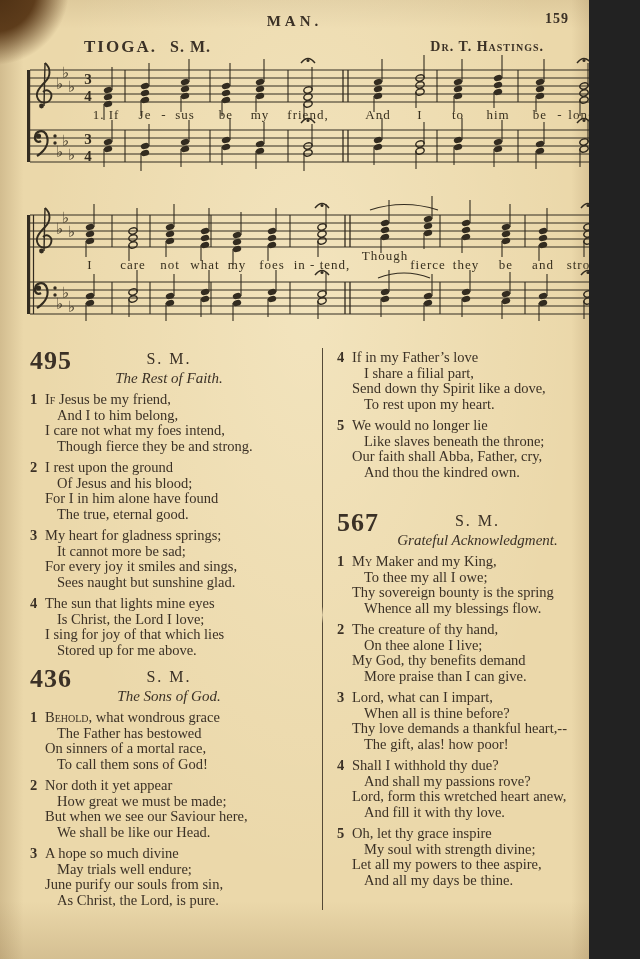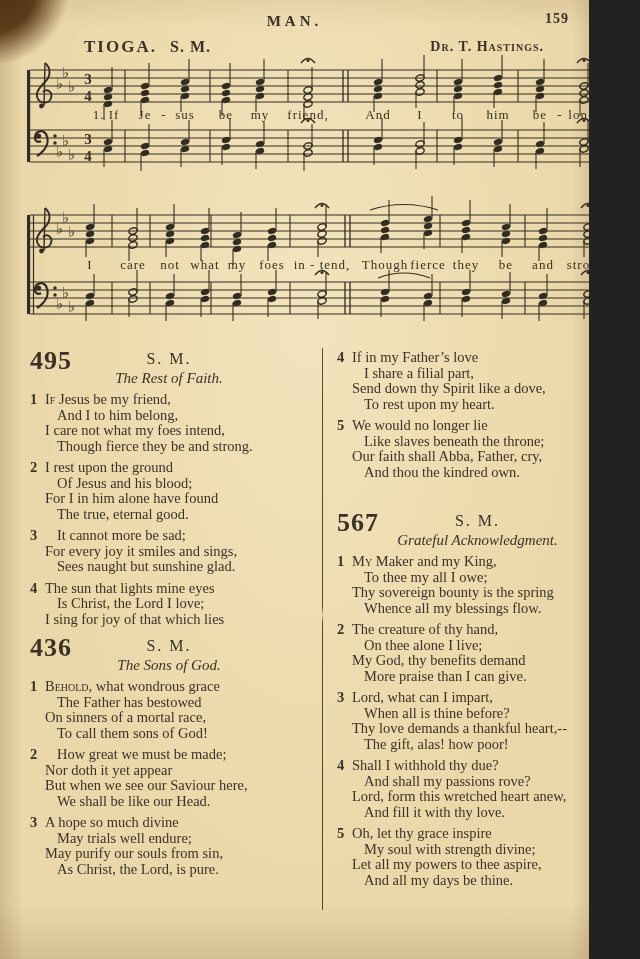--- a/index.html
+++ b/index.html
@@ -556,21 +556,21 @@
         <span class="lyric" style="left: 540px; top: 56px;">be</span>
         <span class="lyric" style="left: 560px; top: 56px;">-</span>
         <span class="lyric" style="left: 584px; top: 56px;">long,</span>
         <span class="lyric" style="left: 90px; top: 206px;">I</span>
         <span class="lyric" style="left: 133px; top: 206px;">care</span>
         <span class="lyric" style="left: 170px; top: 206px;">not</span>
         <span class="lyric" style="left: 205px; top: 206px;">what</span>
         <span class="lyric" style="left: 237px; top: 206px;">my</span>
         <span class="lyric" style="left: 272px; top: 206px;">foes</span>
         <span class="lyric" style="left: 322px; top: 206px;">in - tend,</span>
-        <span class="lyric" style="left: 385px; top: 206px;">Though</span>
+        <span class="lyric" style="left: 385px; top: 197px;">Though</span>
         <span class="lyric" style="left: 428px; top: 206px;">fierce</span>
         <span class="lyric" style="left: 466px; top: 206px;">they</span>
         <span class="lyric" style="left: 506px; top: 206px;">be</span>
         <span class="lyric" style="left: 543px; top: 206px;">and</span>
         <span class="lyric" style="left: 588px; top: 206px;">strong.</span>
       </div>
   </div>
 
   <div class="columns">
     <div class="column-divider"></div>
@@ -587,53 +587,55 @@
           </div>
           <div class="verse">
             <span class="verse-number">2</span>
             <div class="vline">I rest upon the ground</div>
             <div class="vline ind">Of Jesus and his blood;</div>
             <div class="vline">For I in him alone have found</div>
             <div class="vline ind">The true, eternal good.</div>
           </div>
           <div class="verse">
             <span class="verse-number">3</span>
+            <div class="vline">My heart for gladness springs;</div>
             <div class="vline ind">It cannot more be sad;</div>
             <div class="vline">For every joy it smiles and sings,</div>
             <div class="vline ind">Sees naught but sunshine glad.</div>
           </div>
           <div class="verse">
             <span class="verse-number">4</span>
             <div class="vline">The sun that lights mine eyes</div>
             <div class="vline ind">Is Christ, the Lord I love;</div>
             <div class="vline">I sing for joy of that which lies</div>
+            <div class="vline ind">Stored up for me above.</div>
           </div>
         </section>
         <section class="hymn-block">
           <div class="hymn-head"><span class="hymn-number">436</span><span class="hymn-meter">S. M.</span></div>
           <div class="hymn-title">The Sons of God.</div>
           <div class="verse">
             <span class="verse-number">1</span>
             <div class="vline"><span class="sc">Behold,</span> what wondrous grace</div>
             <div class="vline ind">The Father has bestowed</div>
             <div class="vline">On sinners of a mortal race,</div>
             <div class="vline ind">To call them sons of God!</div>
           </div>
           <div class="verse">
             <span class="verse-number">2</span>
+            <div class="vline">Nor doth it yet appear</div>
             <div class="vline ind">How great we must be made;</div>
-            <div class="vline">Nor doth it yet appear</div>
             <div class="vline">But when we see our Saviour here,</div>
             <div class="vline ind">We shall be like our Head.</div>
           </div>
           <div class="verse">
             <span class="verse-number">3</span>
             <div class="vline">A hope so much divine</div>
             <div class="vline ind">May trials well endure;</div>
-            <div class="vline">May purify our souls from sin,</div>
+            <div class="vline">June purify our souls from sin,</div>
             <div class="vline ind">As Christ, the Lord, is pure.</div>
           </div>
         </section>
       </div>
     <div class="col-right" id="col-right">
         <section class="hymn-block">
           <div class="verse">
             <span class="verse-number">4</span>
             <div class="vline">If in my Father’s love</div>
             <div class="vline ind">I share a filial part,</div>

